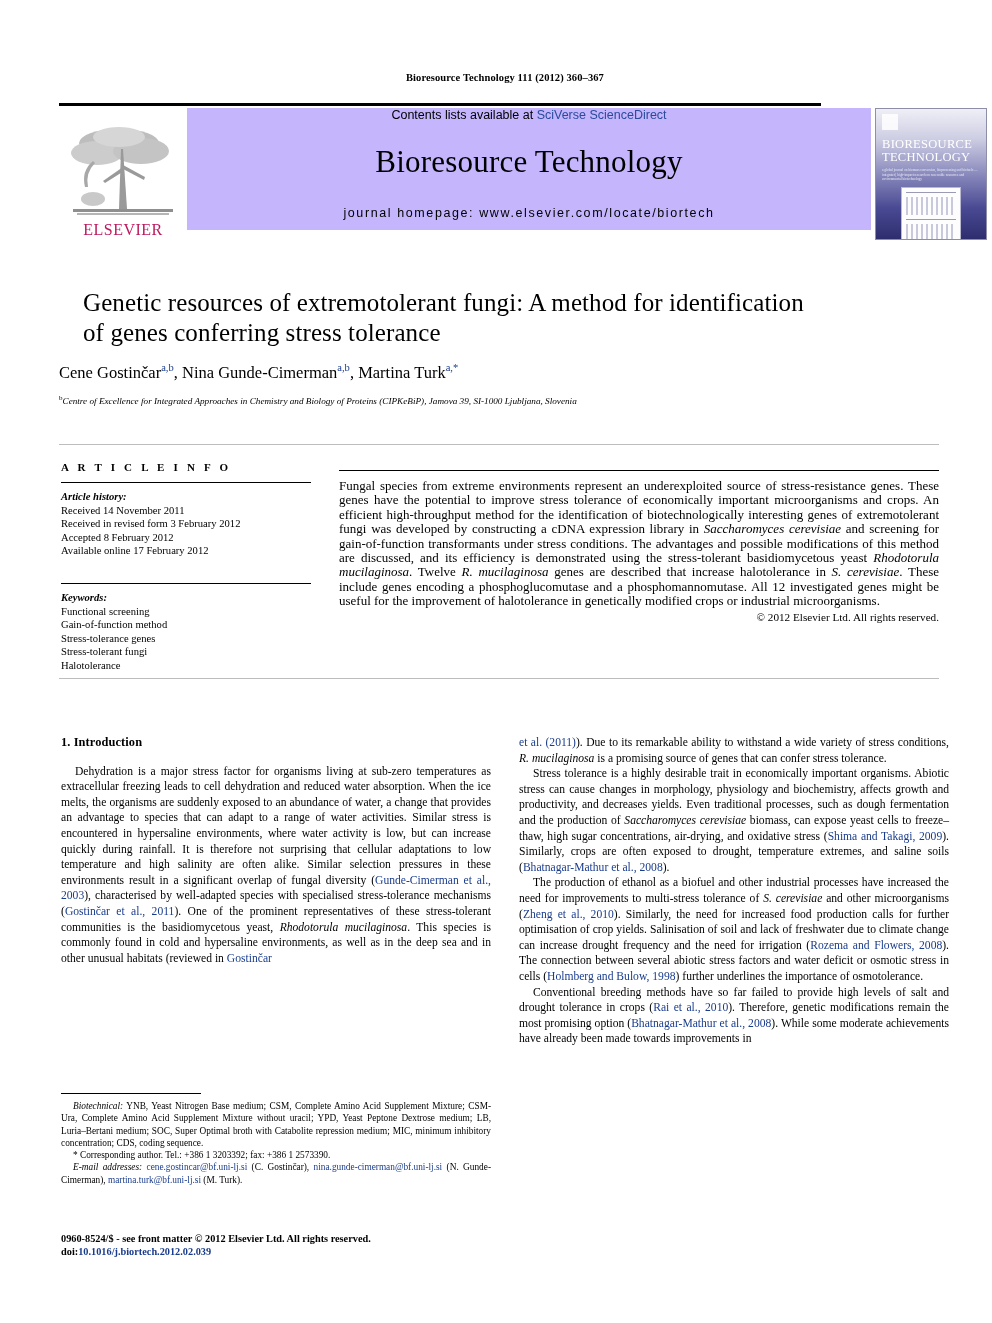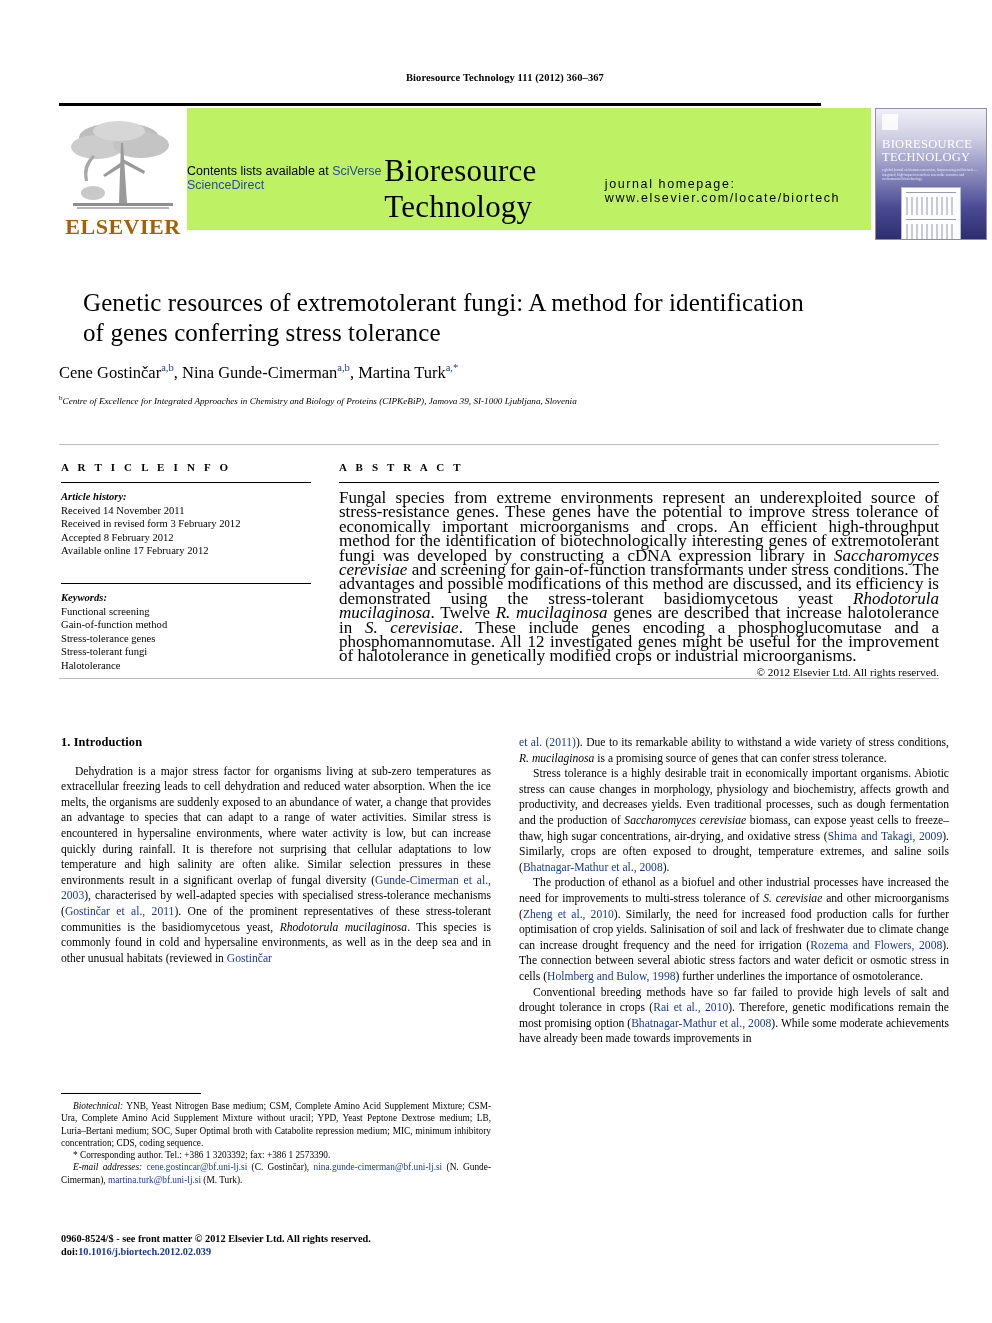--- a/index.html
+++ b/index.html
@@ -30,28 +30,28 @@
   .hdr-band {
     position:absolute; left:50px; top:108px; width:880px; height:130px;
   }
   .elsevier-logo {
     position:absolute; left:0px; top:0px; width:128px; height:130px;
     display:flex; flex-direction:column; align-items:center; justify-content:flex-end;
   }
   .els-tree { width:112px; height:100px; display:block; }
   .els-word {
     font-family:"Liberation Serif", serif;
-    color:#a16207; font-size:22px; letter-spacing:0.5px;
-    line-height:1; margin-top:1px;font-weight:bold;
+    color:#be185d; font-size:16px; letter-spacing:0.5px;
+    line-height:1; margin-top:1px;
   }
   .hdr-grey {
     position:absolute; left:128px; top:0px; width:684px; height:122px;
-    background:#bef264;
-    display:flex; flex-direction:row; align-items:center; justify-content:flex-start;
-    padding-top:18px;
+    background:#c4b5fd;
+    display:flex; flex-direction:column; align-items:center; justify-content:flex-start;
+    padding-top:0;
   }
   .contents-line { font-family:"Liberation Sans", sans-serif; font-size:12.5px; }
   .contents-line .sd { color:#2a4b9b; }
   .journal-name {
     font-family:"Liberation Serif", serif;
     font-size:31px; margin-top:22px; letter-spacing:0.2px;
   }
   .homepage {
     font-family:"Liberation Sans", sans-serif;
     font-size:12.5px; margin-top:26px; letter-spacing:1.6px;
@@ -97,21 +97,21 @@
     font-weight:bold; font-size:11px; letter-spacing:3.2px;
   }
   .info-col { position:absolute; left:52px; top:461px; width:250px; }
   .abs-col  { position:absolute; left:330px; top:461px; width:600px; }
   .hr-thin { height:1px; background:#000; margin:9px 0 7px 0; }
   .hr-abs  { height:1px; background:#000; margin:9px 0 8px 0; }
   .info-body { font-size:10.6px; line-height:13.6px; }
   .info-body .it { font-style:italic; font-weight:bold;}
   .kw-gap { height:16px; }
   .abs-body {
-    font-size:17px; line-height:14.4px; text-align:justify;
+    font-size:13px; line-height:14.4px; text-align:justify;
   }
   .abs-body i { font-style:italic; }
   .abs-rights { text-align:right; margin-top:2px; font-size:11.2px; }
   .rule-bottom {
     position:absolute; left:50px; top:678px; width:880px; height:1px; background:#bdbdbd;
   }
 
   
   .col { position:absolute; top:735px; width:430px;
     font-size:11.6px; line-height:15.6px; text-align:justify; }
@@ -230,21 +230,20 @@
       <div class="it">Keywords:</div>
       <div>Functional screening</div>
       <div>Gain-of-function method</div>
       <div>Stress-tolerance genes</div>
       <div>Stress-tolerant fungi</div>
       <div>Halotolerance</div>
     </div>
   </div>
 
   <div class="abs-col">
-    <div class="sec-head">A B S T R A C T</div>
     <div class="hr-abs"></div>
     <div class="abs-body"><span>Fungal species from extreme environments represent an underexploited source of stress-resistance genes. These genes have the potential to improve stress tolerance of economically important microorganisms and crops. An efficient high-throughput method for the identification of biotechnologically interesting genes of extremotolerant fungi was developed by constructing a cDNA expression library in </span><i>Saccharomyces cerevisiae</i><span> and screening for gain-of-function transformants under stress conditions. The advantages and possible modifications of this method are discussed, and its efficiency is demonstrated using the stress-tolerant basidiomycetous yeast </span><i>Rhodotorula mucilaginosa</i><span>. Twelve </span><i>R. mucilaginosa</i><span> genes are described that increase halotolerance in </span><i>S. cerevisiae</i><span>. These include genes encoding a phosphoglucomutase and a phosphomannomutase. All 12 investigated genes might be useful for the improvement of halotolerance in genetically modified crops or industrial microorganisms.</span></div>
     <div class="abs-rights">© 2012 Elsevier Ltd. All rights reserved.</div>
   </div>
 
   <div class="col col-l">
     <div class="h2">1. Introduction</div>
     <p><span>Dehydration is a major stress factor for organisms living at sub-zero temperatures as extracellular freezing leads to cell dehydration and reduced water absorption. When the ice melts, the organisms are suddenly exposed to an abundance of water, a change that provides an advantage to species that can adapt to a range of water activities. Similar stress is encountered in hypersaline environments, where water activity is low, but can increase quickly during rainfall. It is therefore not surprising that cellular adaptations to low temperature and high salinity are often alike. Similar selection pressures in these environments result in a significant overlap of fungal diversity (</span><span class="ref">Gunde-Cimerman et al., 2003</span><span>), characterised by well-adapted species with specialised stress-tolerance mechanisms (</span><span class="ref">Gostinčar et al., 2011</span><span>). One of the prominent representatives of these stress-tolerant communities is the basidiomycetous yeast, </span><i>Rhodotorula mucilaginosa</i><span>. This species is commonly found in cold and hypersaline environments, as well as in the deep sea and in other unusual habitats (reviewed in </span><span class="ref">Gostinčar</span></p>
   </div>
 

